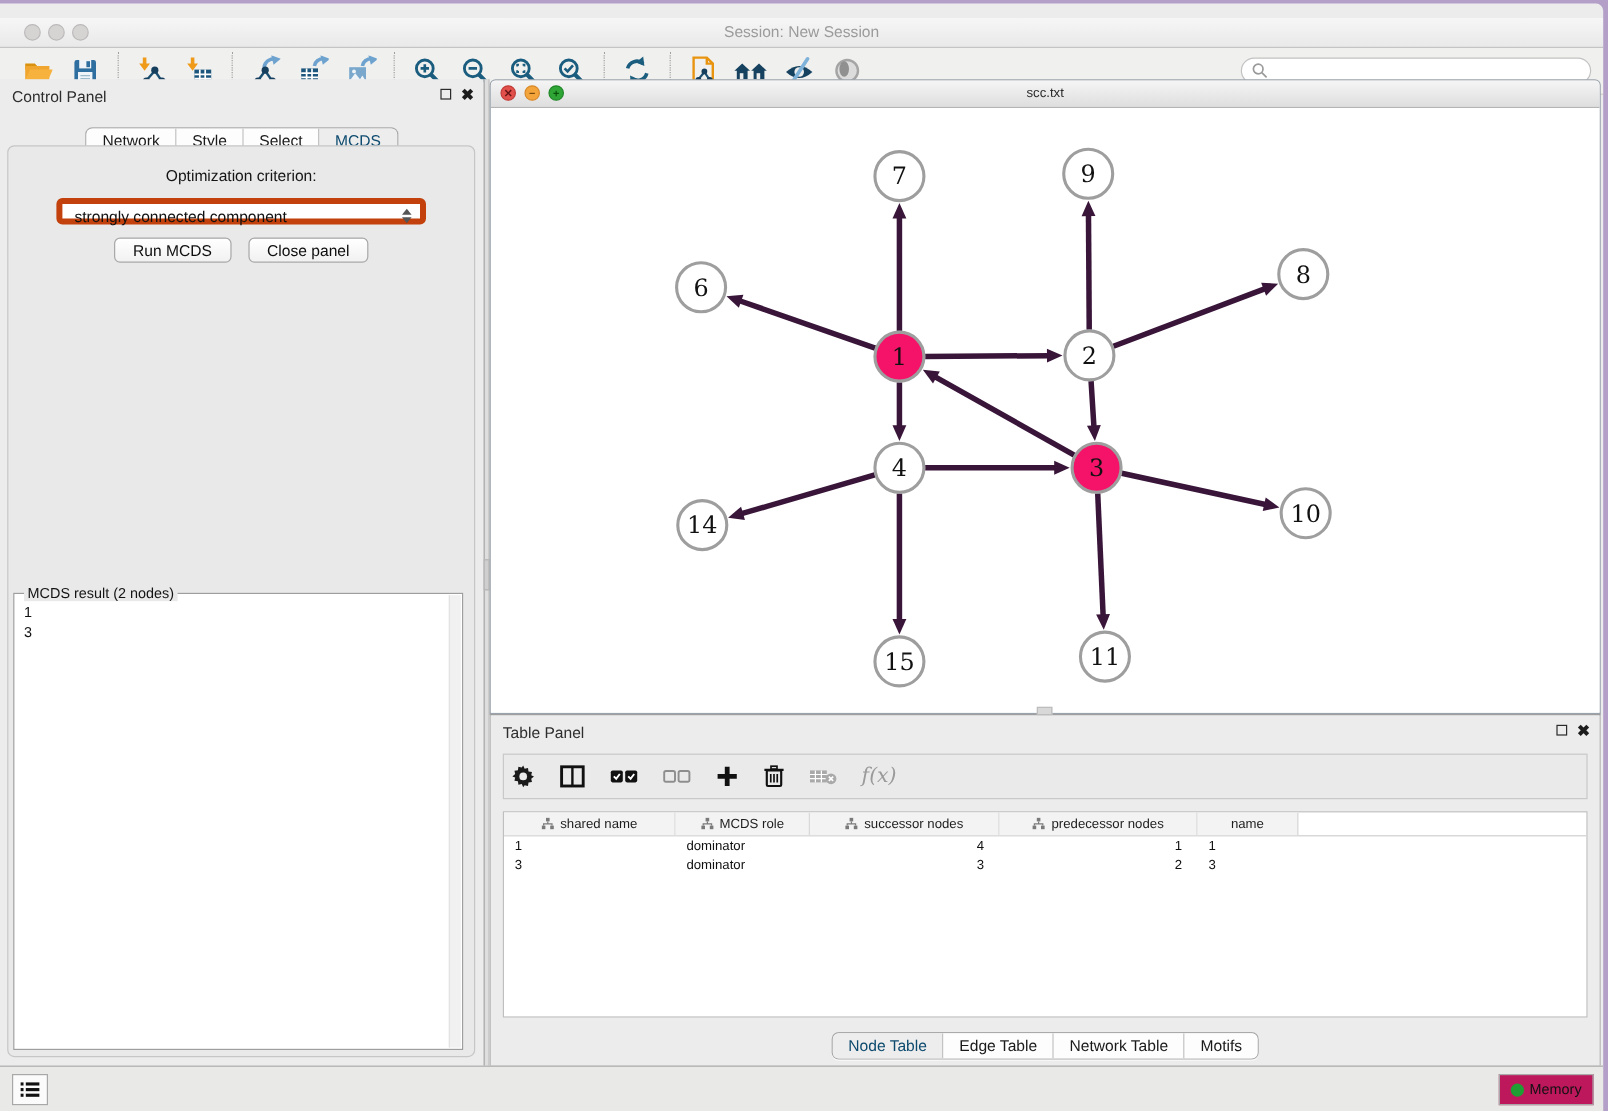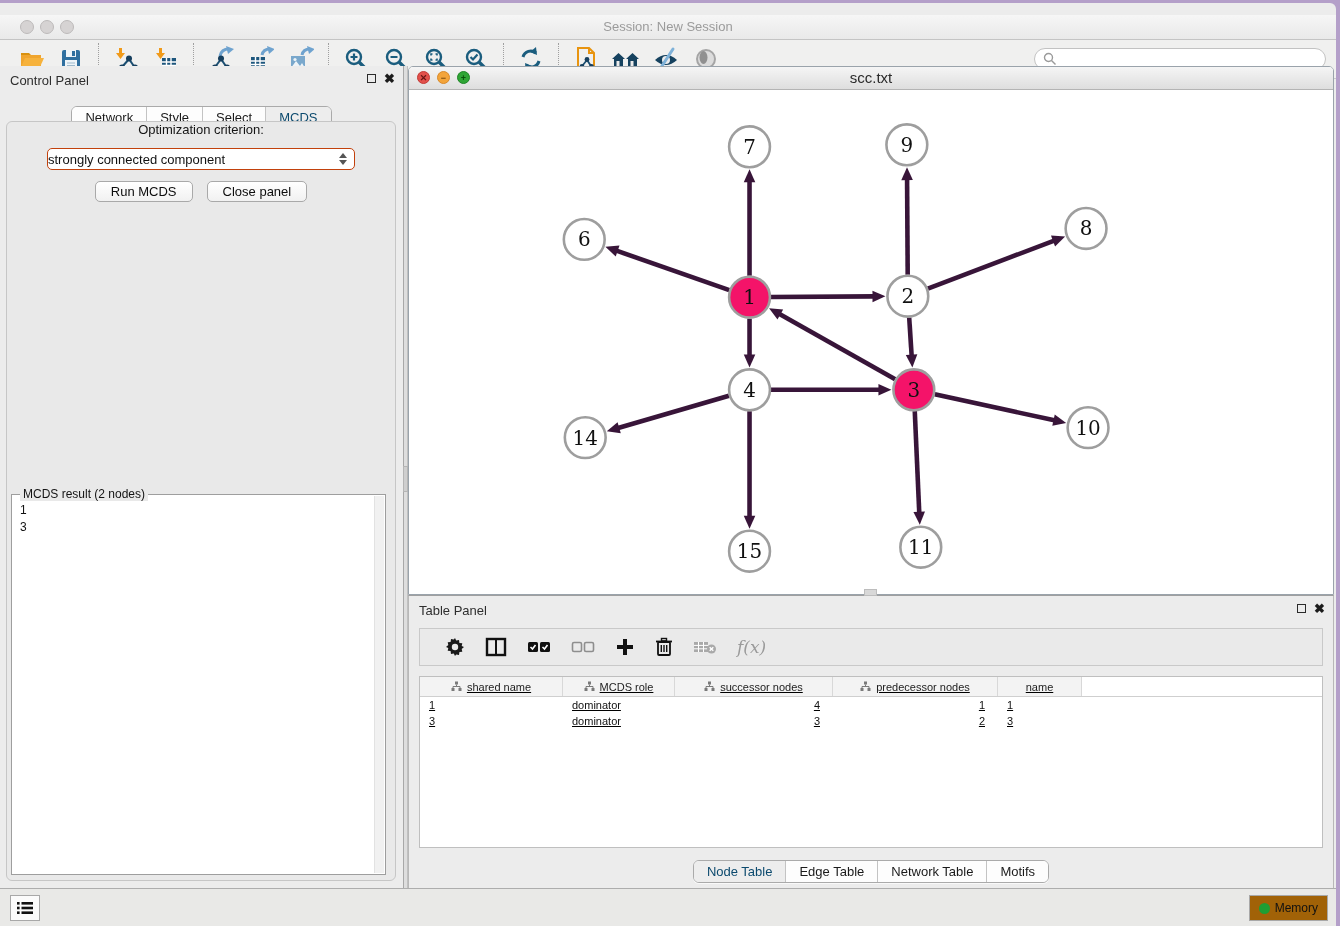--- a/index.html
+++ b/index.html
@@ -45,75 +45,75 @@
        box-shadow:0 1px 0 rgba(255,255,255,.7);}
   .seg-tab{padding:0 13px;line-height:21px;height:21px;font-size:13px;color:#1a1a1a;
            border-left:1px solid #c3c3c3;background:#fdfdfd;white-space:nowrap;cursor:default;}
   .seg-tab:first-child{border-left:none;}
   .seg-tab.selected{background:#ededed;color:#0c4a6e;}
   .cp-tabs{position:absolute;top:40px;left:0;right:0;display:flex;justify-content:center;}
 
   
   .cp-content{position:absolute;top:55px;left:6px;right:7px;bottom:8px;background:#e9e9e9;
               border:1px solid #c6c6c6;border-radius:6px;}
-  .opt-label{text-align:center;font-size:13px;color:#151515;}
-  .combo{margin:11px auto 0;width:308px;height:22px;background:#fff;border:1px solid #c2410c;
+  .opt-label{text-align:center;margin-top:17px;font-size:13px;color:#151515;}
+  .combo{margin:11px auto 0;width:308px;height:22px;background:#fff;border:5px solid #c2410c;
          border-radius:5px;position:relative;font-size:13px;line-height:22px;
-         box-sizing:border-box;color:#111;}
+         padding-left:10px;box-sizing:border-box;color:#111;}
   .combo-arrows{position:absolute;right:7px;top:4px;display:flex;flex-direction:column;gap:2px;}
   .combo-arrows span{width:0;height:0;border-left:4px solid transparent;border-right:4px solid transparent;}
   .arr-up{border-bottom:5px solid #555;}
   .arr-dn{border-top:5px solid #555;}
   .btn-row{display:flex;justify-content:center;gap:14px;margin-top:11px;}
   .aqua-btn{height:21px;padding:0 15px;background:linear-gradient(#ffffff,#f1f1f1);
             border:1px solid #a9a9a9;border-radius:5px;font-size:13px;line-height:20px;color:#0d0d0d;cursor:default;}
 
   .result-box{position:absolute;left:4px;right:9px;top:372px;bottom:5px;border:1px solid #9e9e9e;background:#fff;}
   .result-legend{position:absolute;top:-8px;left:8px;background:#e9e9e9;padding:0 3px;font-size:12px;color:#141414;}
   .result-lines{padding:7px 0 0 8px;font-size:12px;line-height:17px;color:#111;}
   .result-scroll{position:absolute;right:1px;top:1px;bottom:1px;width:9px;background:#f1f1f1;border-left:1px solid #e2e2e2;}
 
   
   .network-window{position:absolute;top:0;left:0;right:0;height:529px;background:#fff;
                   border:1px solid #9aa3ab;border-radius:5px 5px 0 0;overflow:hidden;box-sizing:border-box;}
   .nw-titlebar{height:22px;background:linear-gradient(#f5f5f5,#dedede);border-bottom:1px solid #b4b4b4;position:relative;}
-  .nw-title{text-align:center;line-height:22px;font-size:15px;color:#2a2a2a;}
+  .nw-title{text-align:center;line-height:22px;font-size:11px;color:#2a2a2a;}
   .nw-lights{position:absolute;left:8px;top:4px;display:flex;gap:7px;}
   .nwl{width:13px;height:13px;border-radius:50%;display:flex;align-items:center;justify-content:center;
        font-size:9px;font-weight:bold;color:rgba(60,0,0,.75);box-sizing:border-box;}
   .nwl.red{background:#e2504b;border:1px solid #c23b36;}
   .nwl.yellow{background:#f3a43a;border:1px solid #d8892a;color:rgba(90,50,0,.8);}
   .nwl.green{background:#2fa535;border:1px solid #1f8527;color:rgba(0,60,0,.8);}
   .nw-canvas{position:absolute;top:23px;left:0;right:0;bottom:0;background:#fff;}
   .nw-canvas svg{display:block;width:100%;height:100%;}
   .splitter-grip{position:absolute;left:456px;top:523px;width:13px;height:7px;background:#d8d8d8;
                  border:1px solid #bdbdbd;box-sizing:border-box;z-index:5;}
 
   
   .table-panel{position:absolute;top:529px;left:0;right:0;bottom:0;background:#ececec;
                border:1px solid #b8b8b8;border-top:1px solid #9f9f9f;box-sizing:border-box;}
   .tp-toolbar{margin:4px 10px 0;height:36px;border:1px solid #c9c9c9;background:#eaeaea;
-              display:flex;align-items:center;gap:20px;padding:0 25px;}
+              display:flex;align-items:center;gap:20px;padding:0 6px;}
   .tpi{display:flex;align-items:center;justify-content:center;height:24px;cursor:default;}
   .fx{font-family:"DejaVu Serif",serif;font-style:italic;font-size:17px;color:#9a9a9a;}
-  .tp-table{margin:10px 10px 0;background:#fff;border:1px solid #bfbfbf;height:170px;position:relative;overflow:hidden;text-decoration:underline;}
+  .tp-table{margin:10px 10px 0;background:#fff;border:1px solid #bfbfbf;height:170px;position:relative;overflow:hidden;}
   .thead{display:flex;height:19px;border-bottom:1px solid #cfcfcf;}
   .th{background:#f3f3f3;border-right:1px solid #d8d8d8;display:flex;align-items:center;
       justify-content:center;gap:5px;font-size:11px;color:#1d1d1d;box-sizing:border-box;}
   .trow{display:flex;height:16px;font-size:11px;color:#101010;}
   .td{box-sizing:border-box;line-height:16px;overflow:hidden;white-space:nowrap;}
   .td.left{text-align:left;padding-left:9px;}
   .td.right{text-align:right;padding-right:13px;}
   .tp-tabs{position:absolute;bottom:5px;left:0;right:0;display:flex;justify-content:center;}
 
   
   .status-bar{position:absolute;bottom:0;height:37px;left:0;right:0;background:#e9e9e7;border-top:1px solid #adadad;}
   .list-btn{position:absolute;left:10px;top:6px;width:28px;height:24px;background:#fbfbfb;
             border:1px solid #a8a8a8;display:flex;align-items:center;justify-content:center;}
-  .memory-btn{position:absolute;right:8px;top:6px;height:24px;background:#a16207;border:1px solid #a8a8a8;
+  .memory-btn{position:absolute;right:8px;top:6px;height:24px;background:#be185d;border:1px solid #a8a8a8;
               display:flex;align-items:center;gap:5px;padding:0 9px;font-size:12px;color:#111;}
   .mem-dot{width:11px;height:11px;border-radius:50%;background:#1e9e33;}
 </style>
 </head>
 <body>
 
 <div class="app">
 
   <div class="titlebar">
     <div class="traffic">

